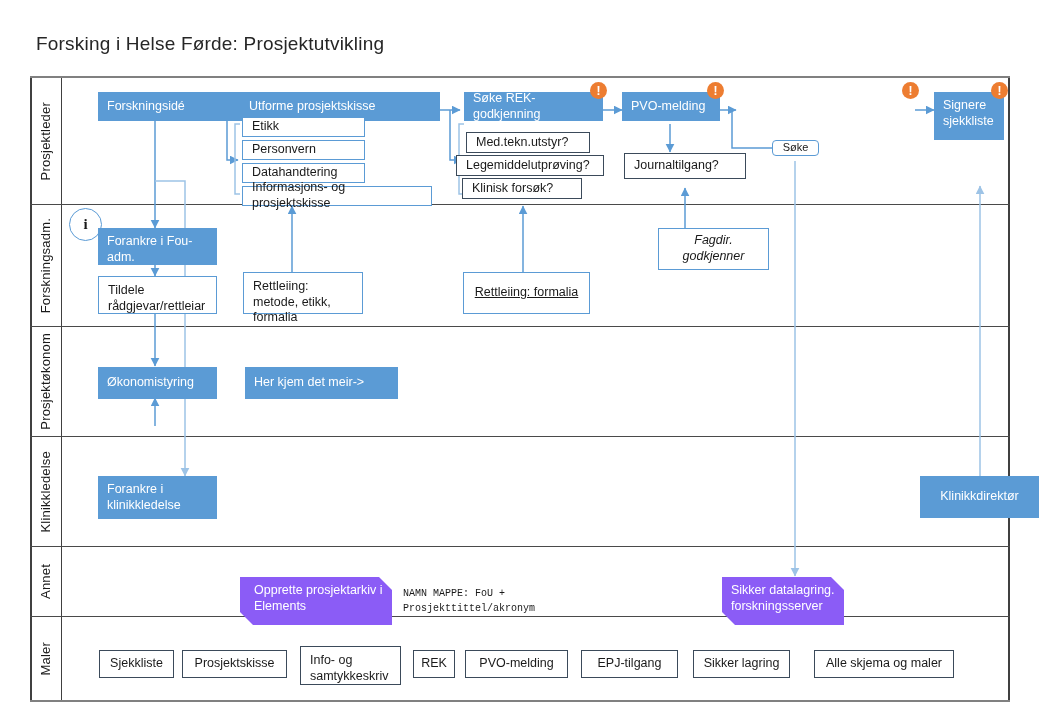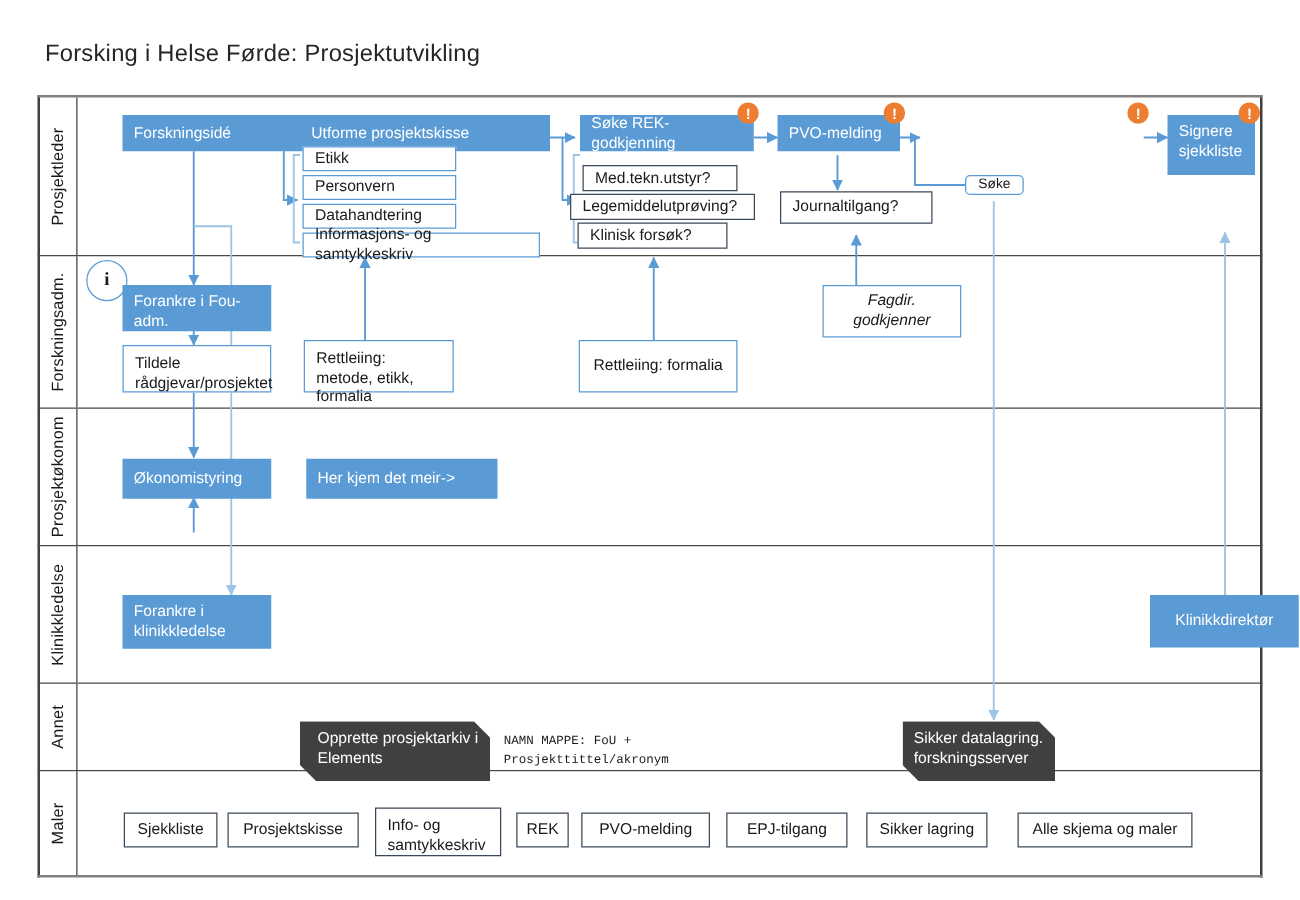--- a/index.html
+++ b/index.html
@@ -43,21 +43,21 @@
     position:absolute;box-sizing:border-box;
     font-size:12.5px;line-height:1.25;
     display:flex;align-items:center;
     padding:4px 9px;
   }
   .node.v-top{align-items:flex-start;padding-top:6px;}
   .node.center{justify-content:center;text-align:center;}
   .fill-blue{background:#5b9bd5;color:#ffffff;}
   .outline-blue{background:#ffffff;color:#1a1a1a;border:1.1px solid #5b9bd5;}
   .outline-dark{background:#ffffff;color:#1a1a1a;border:1.1px solid #3b4a5a;}
-  .fill-gray{color:#ffffff;background:#404040;}
+  .fill-gray{color:#ffffff;background:#8b5cf6;}
   .flag{
     clip-path:polygon(0 0, calc(100% - 13px) 0, 100% 13px, 100% 100%, 13px 100%, 0 calc(100% - 13px));
   }
   .pill{border-radius:4px;}
   .plain-text{position:absolute;font-size:10px;line-height:1.45;color:#1a1a1a;font-family:Liberation Mono, monospace;}
 
   
   .badge-warn{
     position:absolute;width:17px;height:17px;border-radius:50%;
     background:#ed7d31;color:#fff;font-size:12px;font-weight:bold;
@@ -192,21 +192,21 @@
   <div class="node outline-blue" style="left:212px;top:41px;width:123px;height:20px;">
     <span>Etikk</span>
   </div>
   <div class="node outline-blue" style="left:212px;top:64px;width:123px;height:20px;">
     <span>Personvern</span>
   </div>
   <div class="node outline-blue" style="left:212px;top:87px;width:123px;height:20px;">
     <span>Datahandtering</span>
   </div>
   <div class="node outline-blue" style="left:212px;top:110px;width:190px;height:20px;">
-    <span>Informasjons- og samtykkeskriv</span>
+    <span>Informasjons- og prosjektskisse</span>
   </div>
 
   <div class="node fill-blue" style="left:434px;top:16px;width:139px;height:29px;">
     <span>Søke REK-godkjenning</span>
   </div>
   <div class="badge-warn" style="left:560px;top:6px;">
       <span>!</span>
     </div>
 
   <div class="node outline-dark" style="left:436px;top:56px;width:124px;height:21px;">
@@ -247,28 +247,28 @@
 
   <div class="info-icon" style="left:39px;top:132px;">
     <span>i</span>
   </div>
 
   <div class="node fill-blue v-top" style="left:68px;top:152px;width:119px;height:37px;">
     <span>Forankre i Fou-adm.</span>
   </div>
 
   <div class="node outline-blue v-top" style="left:68px;top:200px;width:119px;height:38px;">
-    <span>Tildele rådgjevar/prosjektet</span>
+    <span>Tildele rådgjevar/rettleiar</span>
   </div>
 
   <div class="node outline-blue v-top" style="left:213px;top:196px;width:120px;height:42px;">
     <span>Rettleiing: metode, etikk, formalia</span>
   </div>
 
-  <div class="node outline-blue center" style="left:433px;top:196px;width:127px;height:42px;">
+  <div class="node outline-blue center" style="left:433px;top:196px;width:127px;height:42px;text-decoration:underline;">
     <span>Rettleiing: formalia</span>
   </div>
 
   <div class="node outline-blue center" style="left:628px;top:152px;width:111px;height:42px;font-style:italic;">
     <span>Fagdir. godkjenner</span>
   </div>
 
   <div class="node fill-blue" style="left:215px;top:291px;width:153px;height:32px;">
     <span>Her kjem det meir-&gt;</span>
   </div>

